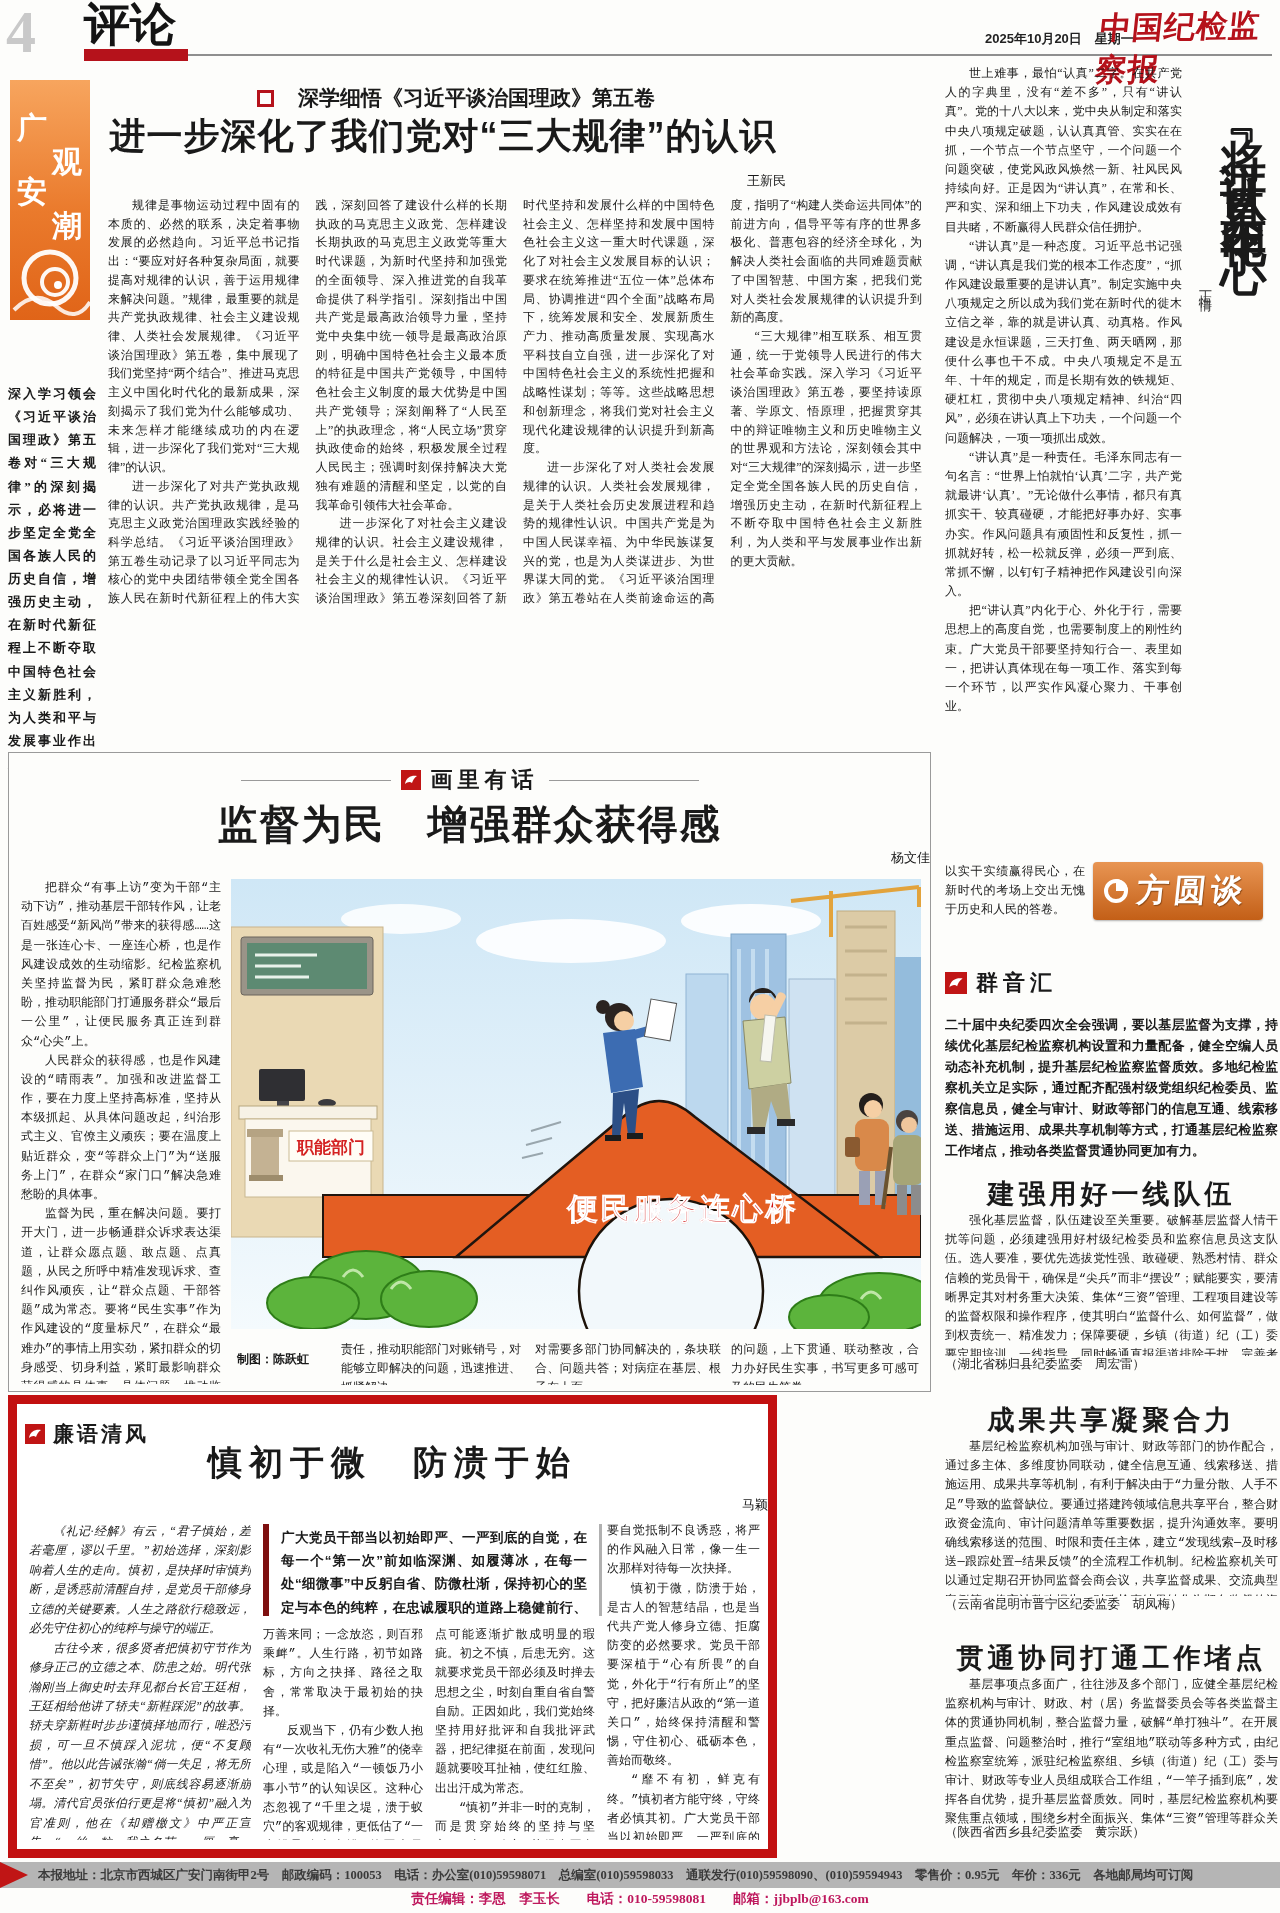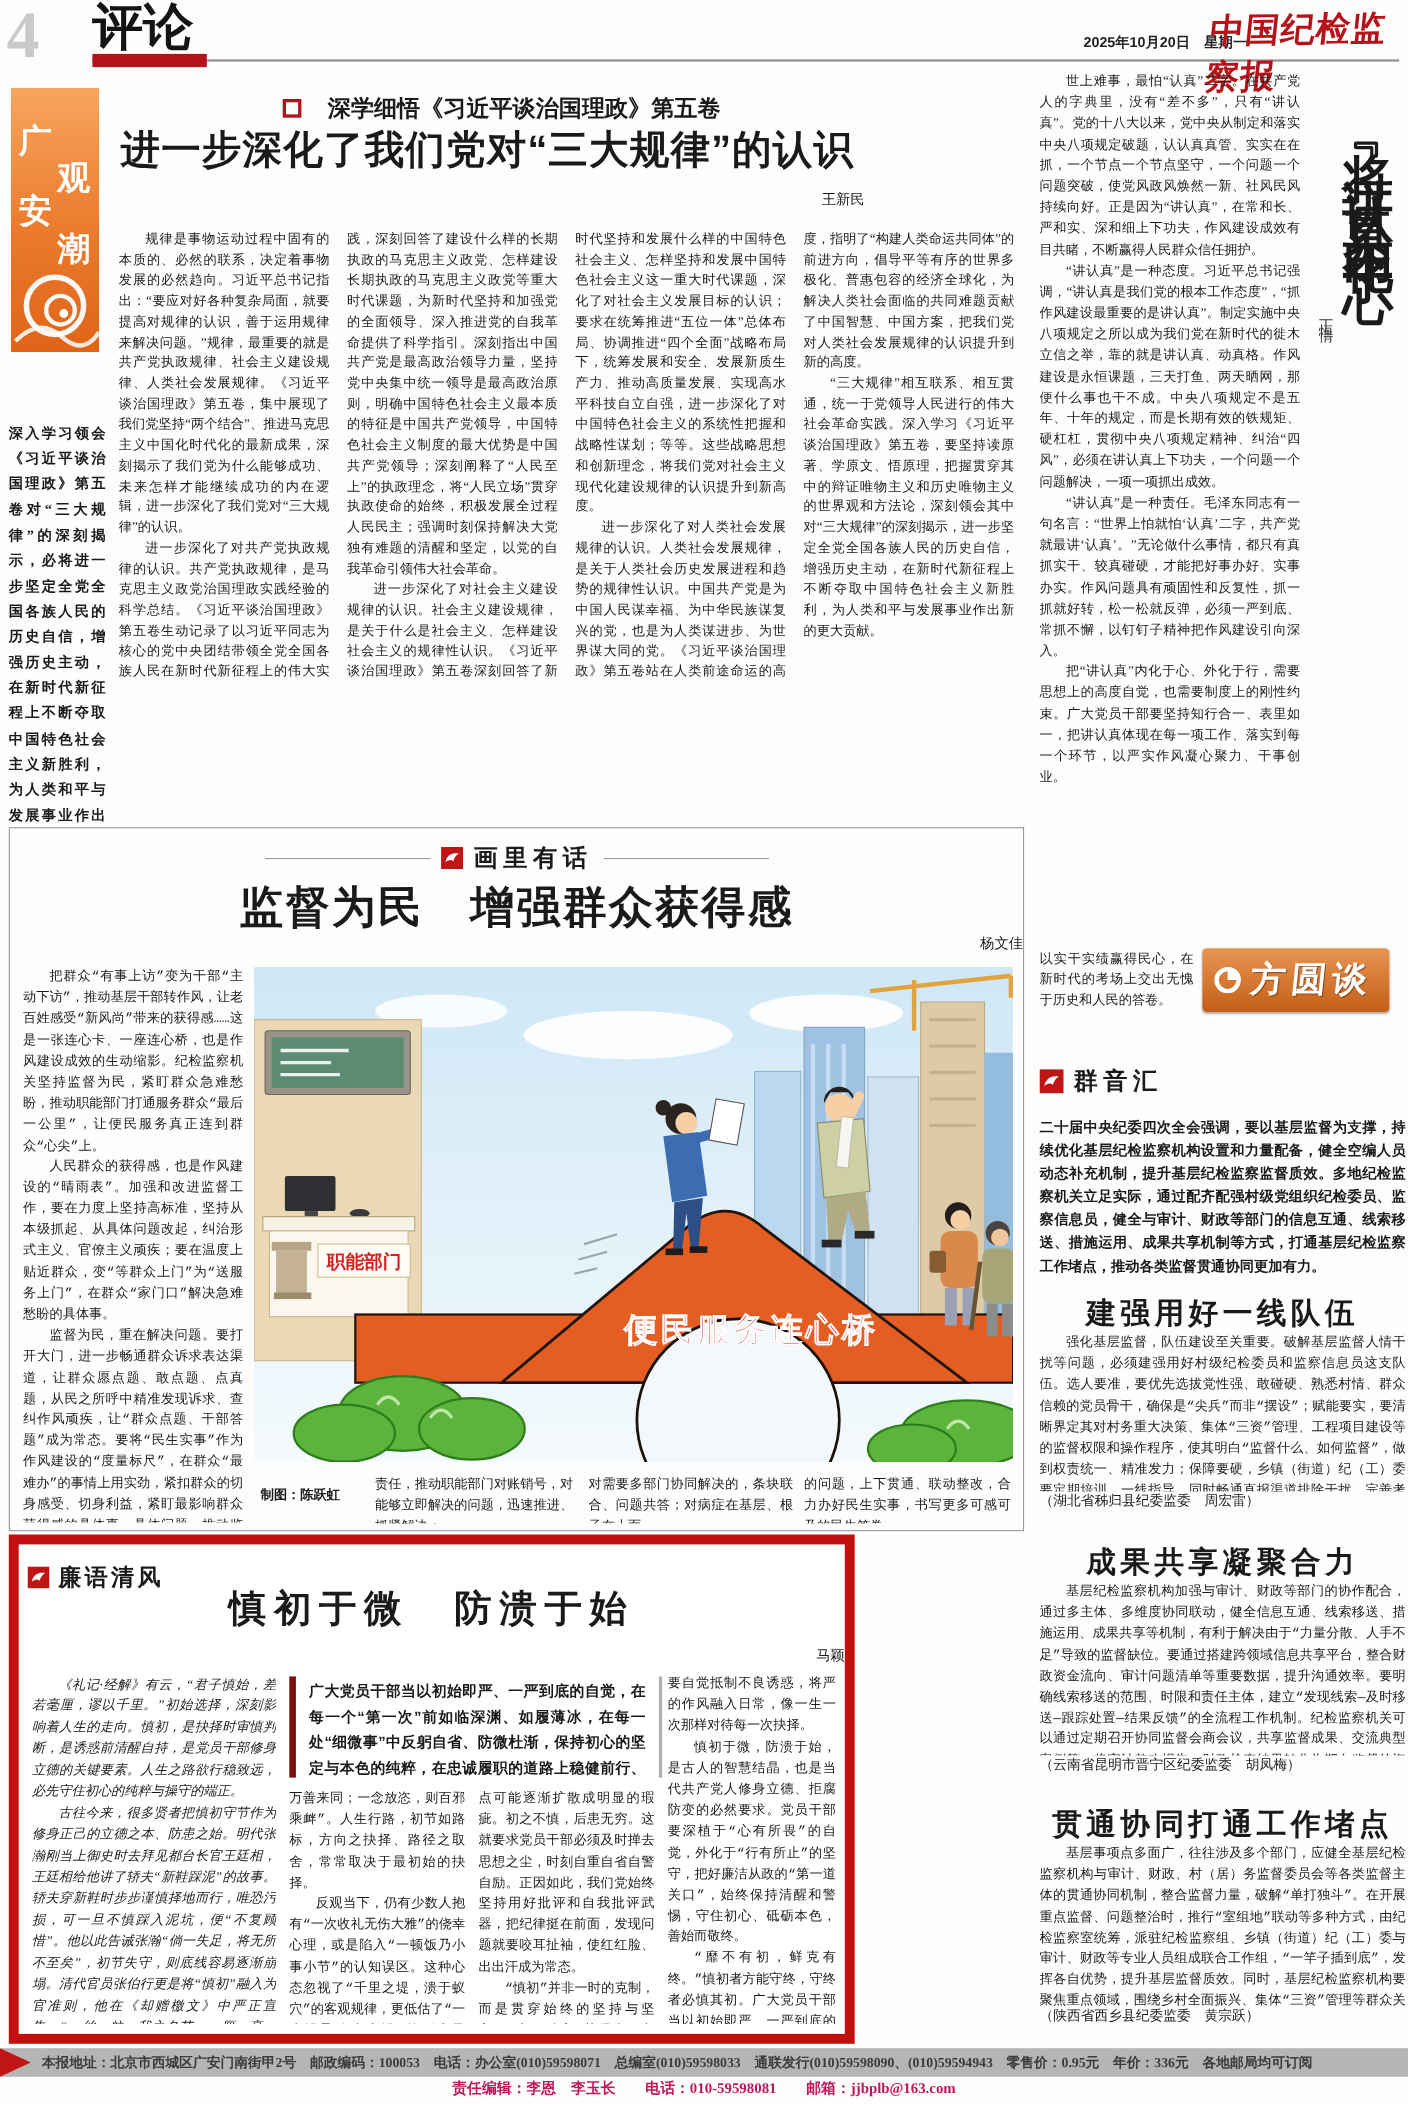--- a/index.html
+++ b/index.html
@@ -87,21 +87,21 @@
   </svg>
 </div>
 <div class="abs sidebar-intro jt" style="left:8px;top:382px;width:88px;height:300px;">深入学习领会《习近平谈治国理政》第五卷对“三大规律”的深刻揭示，必将进一步坚定全党全国各族人民的历史自信，增强历史主动，在新时代新征程上不断夺取中国特色社会主义新胜利，为人类和平与发展事业作出新的更大贡献。</div>
 
 <div class="abs kicker sans" style="left:118px;top:84px;width:676px;gap:24px;">
   <span class="ksq"></span>
   <span>深学细悟《习近平谈治国理政》第五卷</span>
 </div>
 <div class="abs mtitle sans" style="left:100px;top:112px;width:686px;">进一步深化了我们党对“三大规律”的认识</div>
 <div class="abs byline" style="left:100px;top:172px;width:686px;">王新民</div>
-<div class="abs mainbody jt clip" style="left:108px;top:196px;width:814px;height:549px;margin-top:12px;">
+<div class="abs mainbody jt clip" style="left:108px;top:196px;width:814px;height:549px;">
   <p class="ind">规律是事物运动过程中固有的本质的、必然的联系，决定着事物发展的必然趋向。习近平总书记指出：“要应对好各种复杂局面，就要提高对规律的认识，善于运用规律来解决问题。”规律，最重要的就是共产党执政规律、社会主义建设规律、人类社会发展规律。《习近平谈治国理政》第五卷，集中展现了我们党坚持“两个结合”、推进马克思主义中国化时代化的最新成果，深刻揭示了我们党为什么能够成功、未来怎样才能继续成功的内在逻辑，进一步深化了我们党对“三大规律”的认识。</p>
   <p class="ind">进一步深化了对共产党执政规律的认识。共产党执政规律，是马克思主义政党治国理政实践经验的科学总结。《习近平谈治国理政》第五卷生动记录了以习近平同志为核心的党中央团结带领全党全国各族人民在新时代新征程上的伟大实践，深刻回答了建设什么样的长期执政的马克思主义政党、怎样建设长期执政的马克思主义政党等重大时代课题，为新时代坚持和加强党的全面领导、深入推进党的自我革命提供了科学指引。深刻指出中国共产党是最高政治领导力量，坚持党中央集中统一领导是最高政治原则，明确中国特色社会主义最本质的特征是中国共产党领导，中国特色社会主义制度的最大优势是中国共产党领导；深刻阐释了“人民至上”的执政理念，将“人民立场”贯穿执政使命的始终，积极发展全过程人民民主；强调时刻保持解决大党独有难题的清醒和坚定，以党的自我革命引领伟大社会革命。</p>
   <p class="ind">进一步深化了对社会主义建设规律的认识。社会主义建设规律，是关于什么是社会主义、怎样建设社会主义的规律性认识。《习近平谈治国理政》第五卷深刻回答了新时代坚持和发展什么样的中国特色社会主义、怎样坚持和发展中国特色社会主义这一重大时代课题，深化了对社会主义发展目标的认识；要求在统筹推进“五位一体”总体布局、协调推进“四个全面”战略布局下，统筹发展和安全、发展新质生产力、推动高质量发展、实现高水平科技自立自强，进一步深化了对中国特色社会主义的系统性把握和战略性谋划；等等。这些战略思想和创新理念，将我们党对社会主义现代化建设规律的认识提升到新高度。</p>
   <p class="ind">进一步深化了对人类社会发展规律的认识。人类社会发展规律，是关于人类社会历史发展进程和趋势的规律性认识。中国共产党是为中国人民谋幸福、为中华民族谋复兴的党，也是为人类谋进步、为世界谋大同的党。《习近平谈治国理政》第五卷站在人类前途命运的高度，指明了“构建人类命运共同体”的前进方向，倡导平等有序的世界多极化、普惠包容的经济全球化，为解决人类社会面临的共同难题贡献了中国智慧、中国方案，把我们党对人类社会发展规律的认识提升到新的高度。</p>
   <p class="ind">“三大规律”相互联系、相互贯通，统一于党领导人民进行的伟大社会革命实践。深入学习《习近平谈治国理政》第五卷，要坚持读原著、学原文、悟原理，把握贯穿其中的辩证唯物主义和历史唯物主义的世界观和方法论，深刻领会其中对“三大规律”的深刻揭示，进一步坚定全党全国各族人民的历史自信，增强历史主动，在新时代新征程上不断夺取中国特色社会主义新胜利，为人类和平与发展事业作出新的更大贡献。</p>
 </div>
 
 <div class="abs rbody jt clip" style="left:945px;top:64px;width:237px;height:794px;">
   <p class="ind">世上难事，最怕“认真”二字。在共产党人的字典里，没有“差不多”，只有“讲认真”。党的十八大以来，党中央从制定和落实中央八项规定破题，认认真真管、实实在在抓，一个节点一个节点坚守，一个问题一个问题突破，使党风政风焕然一新、社风民风持续向好。正是因为“讲认真”，在常和长、严和实、深和细上下功夫，作风建设成效有目共睹，不断赢得人民群众信任拥护。</p>
   <p class="ind">“讲认真”是一种态度。习近平总书记强调，“讲认真是我们党的根本工作态度”，“抓作风建设最重要的是讲认真”。制定实施中央八项规定之所以成为我们党在新时代的徙木立信之举，靠的就是讲认真、动真格。作风建设是永恒课题，三天打鱼、两天晒网，那便什么事也干不成。中央八项规定不是五年、十年的规定，而是长期有效的铁规矩、硬杠杠，贯彻中央八项规定精神、纠治“四风”，必须在讲认真上下功夫，一个问题一个问题解决，一项一项抓出成效。</p>

